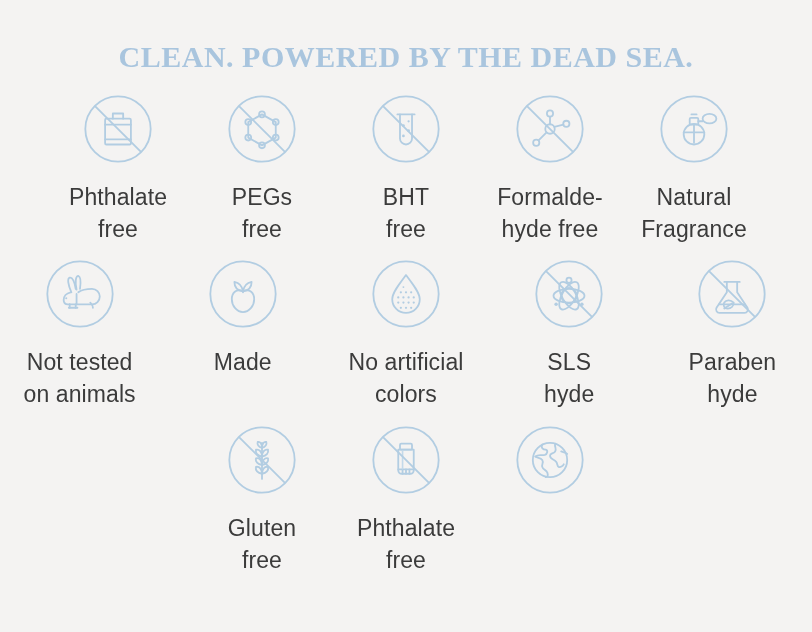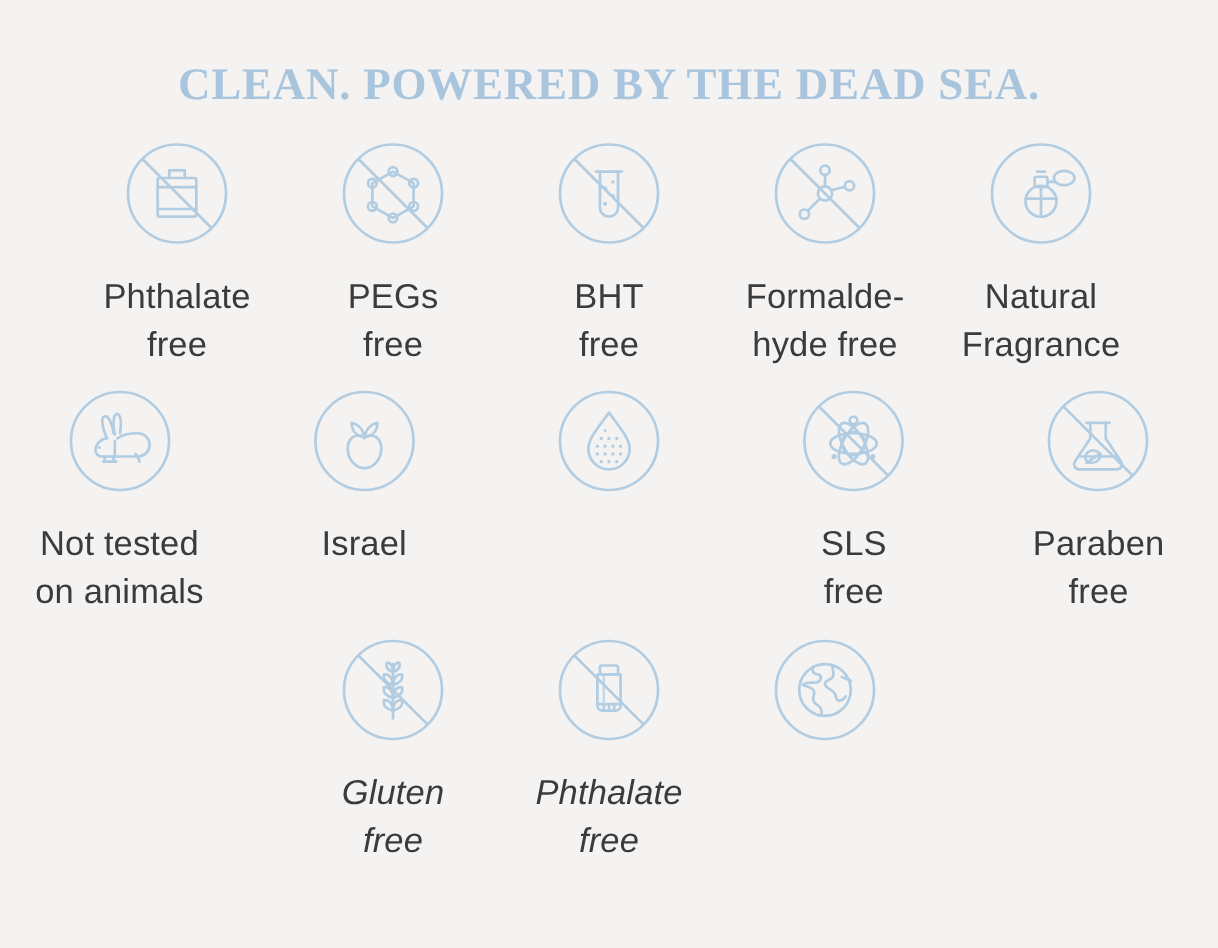--- a/index.html
+++ b/index.html
@@ -31,21 +31,21 @@
 
   
   .rows{ padding:0 16px; }
   .row{
     display:flex;
     justify-content:center;
     align-items:flex-start;
   }
   .row-1{ margin-top:6px; }
   .row-2{ margin-top:6px;gap:36px; }
-  .row-3{ margin-top:6px;font-style:italic; }
+  .row-3{ margin-top:6px; }
 
   .badge{
     width:144px;
     display:flex;
     flex-direction:column;
     align-items:center;
     text-align:center;
   }
   .badge-icon{
     width:86px;height:86px;
@@ -198,21 +198,21 @@
         <div class="badge">
           <div class="badge-icon">
             <svg viewBox="0 0 100 100" aria-hidden="true">
               <circle class="ico-ring" cx="50" cy="50" r="38"></circle>
               <path class="ico" d="M50 47c-8-4-13 2-13 9 0 8 6 15 13 15s13-7 13-15c0-7-5-13-13-9z"></path>
               <path class="ico" d="M50 47c-1-6-5-10-10-11 0 6 4 10 10 11z"></path>
               <path class="ico" d="M50 47c1-6 5-10 10-11 0 6-4 10-10 11z"></path>
               <line class="ico" x1="50" y1="44" x2="50" y2="48"></line>
             </svg>
           </div>
-          <div class="badge-label">Israel</div>
+          <div class="badge-label">Made</div>
         </div>
         <div class="badge">
           <div class="badge-icon">
             <svg viewBox="0 0 100 100" aria-hidden="true">
               <circle class="ico-ring" cx="50" cy="50" r="38"></circle>
               <path class="ico" d="M50 28c-8 11-16 20-16 28a16 16 0 0 0 32 0c0-8-8-17-16-28z"></path>
               <g class="ico-dot">
                 <circle cx="44" cy="48" r="1.3"></circle>
                 <circle cx="50" cy="48" r="1.3"></circle>
                 <circle cx="56" cy="48" r="1.3"></circle>
@@ -224,52 +224,54 @@
                 <circle cx="47" cy="60" r="1.3"></circle>
                 <circle cx="53" cy="60" r="1.3"></circle>
                 <circle cx="59" cy="60" r="1.3"></circle>
                 <circle cx="44" cy="66" r="1.3"></circle>
                 <circle cx="50" cy="66" r="1.3"></circle>
                 <circle cx="56" cy="66" r="1.3"></circle>
                 <circle cx="47" cy="42" r="1.1"></circle>
               </g>
             </svg>
           </div>
+          <div class="badge-label">No artificial
+colors</div>
         </div>
         <div class="badge">
           <div class="badge-icon">
             <svg viewBox="0 0 100 100" aria-hidden="true">
               <circle class="ico-ring" cx="50" cy="50" r="38"></circle>
               <circle class="ico" cx="50" cy="52" r="9"></circle>
               <ellipse class="ico" cx="50" cy="52" rx="18" ry="8"></ellipse>
               <ellipse class="ico" cx="50" cy="52" rx="18" ry="8" transform="rotate(60 50 52)"></ellipse>
               <ellipse class="ico" cx="50" cy="52" rx="18" ry="8" transform="rotate(120 50 52)"></ellipse>
               <circle class="ico" cx="50" cy="34" r="3"></circle>
               <circle class="ico-dot" cx="35" cy="62" r="2"></circle>
               <circle class="ico-dot" cx="65" cy="62" r="2"></circle>
               <line class="ico-ring" x1="23" y1="23" x2="77" y2="77"></line>
             </svg>
           </div>
           <div class="badge-label">SLS
-free</div>
+hyde</div>
         </div>
         <div class="badge">
           <div class="badge-icon">
             <svg viewBox="0 0 100 100" aria-hidden="true">
               <circle class="ico-ring" cx="50" cy="50" r="38"></circle>
               <path class="ico" d="M44 36v12L32 66a4 4 0 0 0 3.4 6h29.2A4 4 0 0 0 68 66L56 48V36"></path>
               <line class="ico" x1="41" y1="36" x2="59" y2="36"></line>
               <path class="ico" d="M35 62h30"></path>
               <path class="ico" d="M52 60c-4-4-9-3-11 0-2 3 0 7 4 7 4 0 7-3 7-7z"></path>
               <line class="ico" x1="41" y1="67" x2="50" y2="61"></line>
               <line class="ico-ring" x1="23" y1="23" x2="77" y2="77"></line>
             </svg>
           </div>
           <div class="badge-label">Paraben
-free</div>
+hyde</div>
         </div>
       </div>
     <div class="row row-3">
         <div class="badge">
           <div class="badge-icon">
             <svg viewBox="0 0 100 100" aria-hidden="true">
               <circle class="ico-ring" cx="50" cy="50" r="38"></circle>
               <line class="ico" x1="50" y1="30" x2="50" y2="72"></line>
               <path class="ico" d="M50 36c-4-1-6-4-5-7 3-1 5 3 5 7z"></path>
               <path class="ico" d="M50 36c4-1 6-4 5-7-3-1-5 3-5 7z"></path>

